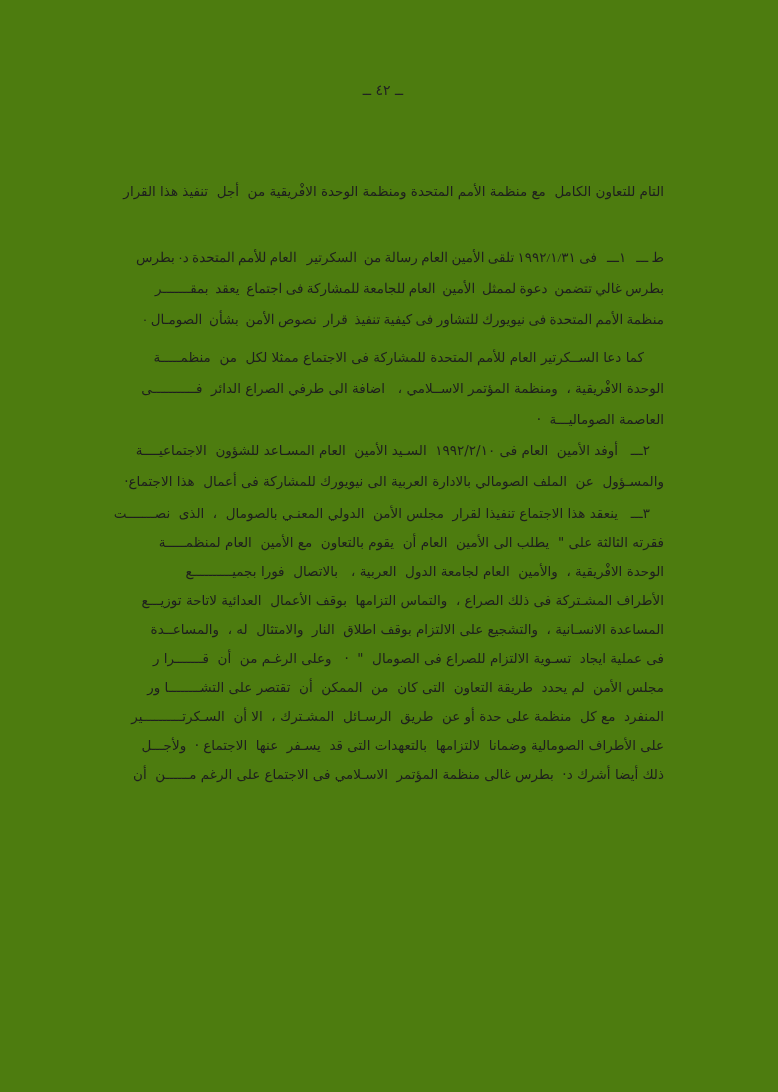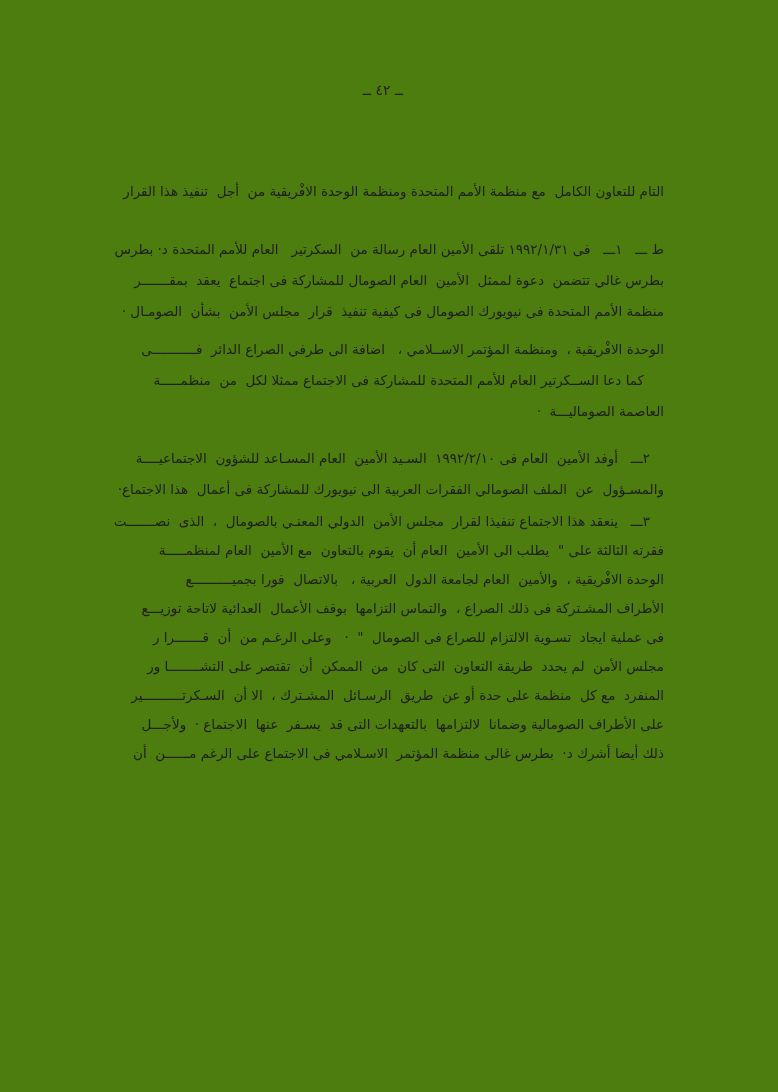--- a/index.html
+++ b/index.html
@@ -25,23 +25,23 @@
     letter-spacing: 1px;
     color: #222;
   }
   .doc-body {
     position: absolute;
     top: 176px;
     right: 112px;
     left: 90px;
   }
   .para { margin: 0; }
-  .para-item-ta    { margin-top: 27px; }
+  .para-item-ta    { margin-top: 35px; font-family: Liberation Serif, serif; }
   .para-kama       { margin-top: 7px;  }
-  .para-item-2     { margin-top: 16px;  }
+  .para-item-2     { margin-top: 0px;  }
   .para-item-3     { margin-top: 2px; }
   .line {
     line-height: 31px;
     font-size: 13.5px;
     text-align: right;
     white-space: pre;
     direction: rtl;
   }
   .para-item-3 .line { line-height: 29px; }
   
@@ -57,40 +57,41 @@
   <div class="pagenum">ــ  ٤٢ ــ</div>
 
   <div class="doc-body">
 
     <div class="para para-cont">
       <div class="line ind-cont">التام للتعاون الكامل  مع منظمة الأمم المتحدة ومنظمة الوحدة الافْريقية من  أجل  تنفيذ هذا القرار</div>
     </div>
 
     <div class="para para-item-ta">
       <div class="line ind-cont">ط ـــ   ١ـــ   فى ١٩٩٢/١/٣١ تلقى الأمين العام رسالة من  السكرتير   العام للأمم المتحدة د· بطرس</div>
-      <div class="line ind-cont">بطرس غالي تتضمن  دعوة لممثل  الأمين  العام الصومال للمشاركة فى اجتماع  يعقد  بمقـــــــر</div>
-      <div class="line ind-cont">منظمة الأمم المتحدة فى نيويورك الصومال فى كيفية تنفيذ  قرار  مجلس الأمن  بشأن  الصومـال ·</div>
+      <div class="line ind-cont">بطرس غالي تتضمن  دعوة لممثل  الأمين  العام للجامعة للمشاركة فى اجتماع  يعقد  بمقـــــــر</div>
+      <div class="line ind-cont">منظمة الأمم المتحدة فى نيويورك للتشاور فى كيفية تنفيذ  قرار  نصوص الأمن  بشأن  الصومـال ·</div>
     </div>
 
     <div class="para para-kama">
+      <div class="line ind-first">كما دعا الســكرتير العام للأمم المتحدة للمشاركة فى الاجتماع ممثلا لكل  من  منظمـــــة</div>
       <div class="line ind-cont">الوحدة الافْريقية ،  ومنظمة المؤتمر الاســلامي ،   اضافة الى طرفي الصراع الدائر  فـــــــــــى</div>
-      <div class="line ind-first">كما دعا الســكرتير العام للأمم المتحدة للمشاركة فى الاجتماع ممثلا لكل  من  منظمـــــة</div>
       <div class="line ind-cont">العاصمة الصوماليـــة  ·</div>
     </div>
 
     <div class="para para-item-2">
       <div class="line ind-num">٢ـــ   أوفد الأمين  العام فى ١٩٩٢/٢/١٠  السـيد الأمين  العام المسـاعد للشؤون  الاجتماعيــــة</div>
-      <div class="line ind-cont">والمسـؤول  عن  الملف الصومالي الفقرات العربية الى نيويورك للمشاركة فى أعمال  هذا الاجتماع·</div>
+      <div class="line ind-cont">والمسـؤول  عن  الملف الصومالي بالادارة العربية الى نيويورك للمشاركة فى أعمال  هذا الاجتماع·</div>
     </div>
 
     <div class="para para-item-3">
       <div class="line ind-num">٣ـــ   ينعقد هذا الاجتماع تنفيذا لقرار  مجلس الأمن  الدولي المعنـي بالصومال  ،  الذى  نصـــــــت</div>
       <div class="line ind-cont">فقرته الثالثة على "  يطلب الى الأمين  العام أن  يقوم بالتعاون  مع الأمين  العام لمنظمـــــة</div>
       <div class="line ind-cont">الوحدة الافْريقية ،  والأمين  العام لجامعة الدول  العربية ،   بالاتصال  فورا بجميــــــــــع</div>
       <div class="line ind-cont">الأطراف المشـتركة فى ذلك الصراع ،  والتماس التزامها  بوقف الأعمال  العدائية لاتاحة توزيـــع</div>
+      <div class="line ind-cont">المساعدة الانسـانية ،  والتشجيع على الالتزام بوقف اطلاق  النار  والامتثال  له ،  والمساعــدة</div>
       <div class="line ind-cont">فى عملية ايجاد  تسـوية الالتزام للصراع فى الصومال  "  ·   وعلى الرغـم من  أن  قـــــــرا ر</div>
       <div class="line ind-cont">مجلس الأمن  لم يحدد  طريقة التعاون  التى كان  من  الممكن  أن  تقتصر على التشــــــــا ور</div>
       <div class="line ind-cont">المنفرد  مع كل  منظمة على حدة أو عن  طريق  الرسـائل  المشـترك ،  الا أن  السـكرتــــــــــير</div>
       <div class="line ind-cont">على الأطراف الصومالية وضمانا  لالتزامها  بالتعهدات التى قد  يسـفر  عنها  الاجتماع ·  ولأجـــل</div>
       <div class="line ind-cont">ذلك أيضا أشرك د·  بطرس غالى منظمة المؤتمر  الاسـلامي فى الاجتماع على الرغم مــــــن  أن</div>
     </div>
 
   </div>
 </div>
 

